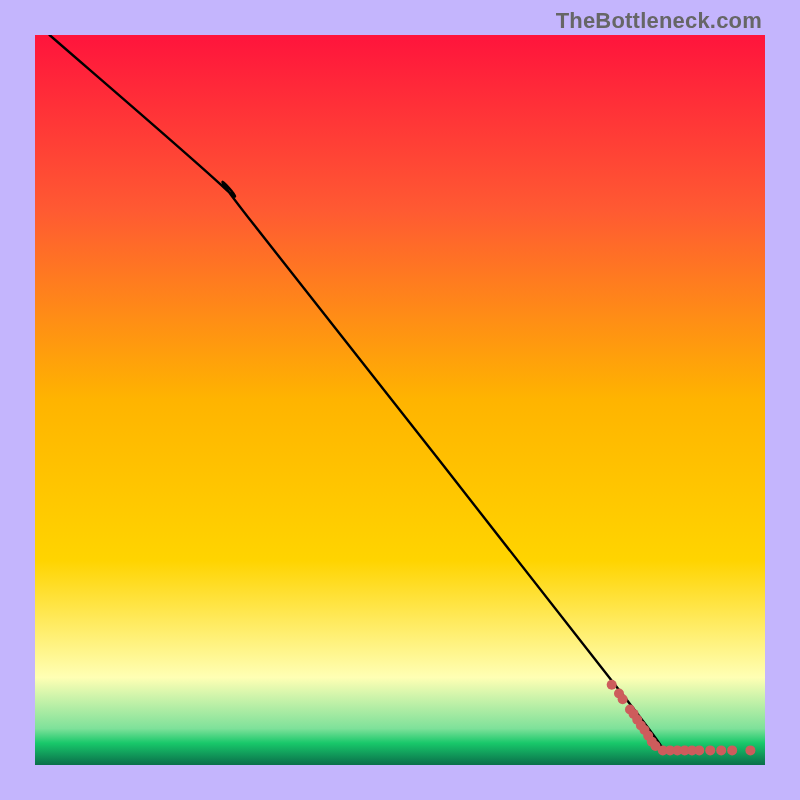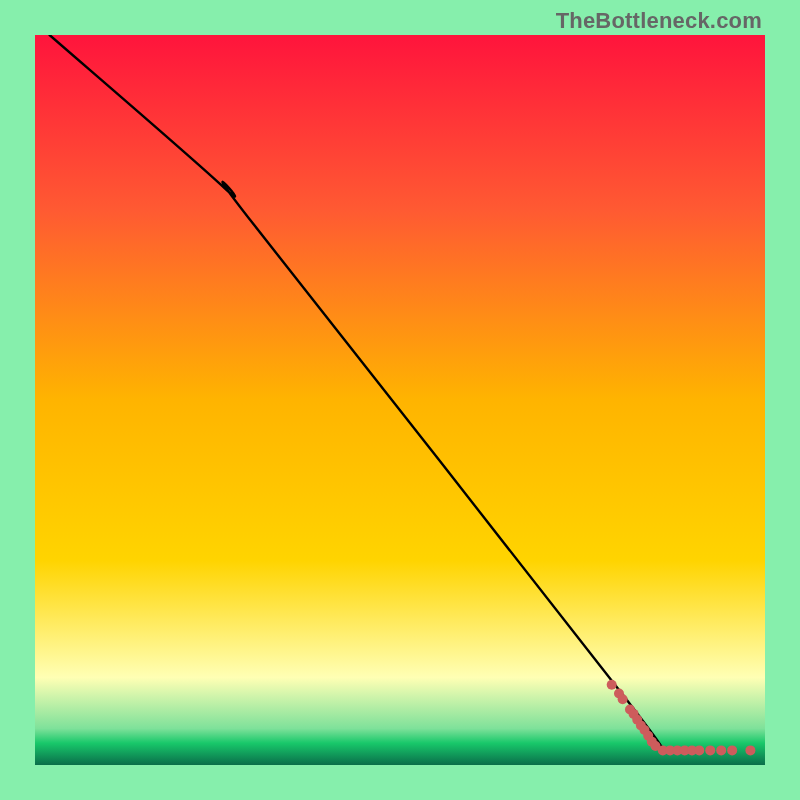--- a/index.html
+++ b/index.html
@@ -7,21 +7,21 @@
     padding: 0;
     width: 800px;
     height: 800px;
     background: #000;
     overflow: hidden;
   }
   .chart-frame {
     position: relative;
     width: 800px;
     height: 800px;
-    background: #86efac;
+    background: #c4b5fd;
   }
   .plot-area {
     position: absolute;
     left: 35px;
     top: 35px;
     width: 730px;
     height: 730px;
   }
   .watermark {
     position: absolute;

